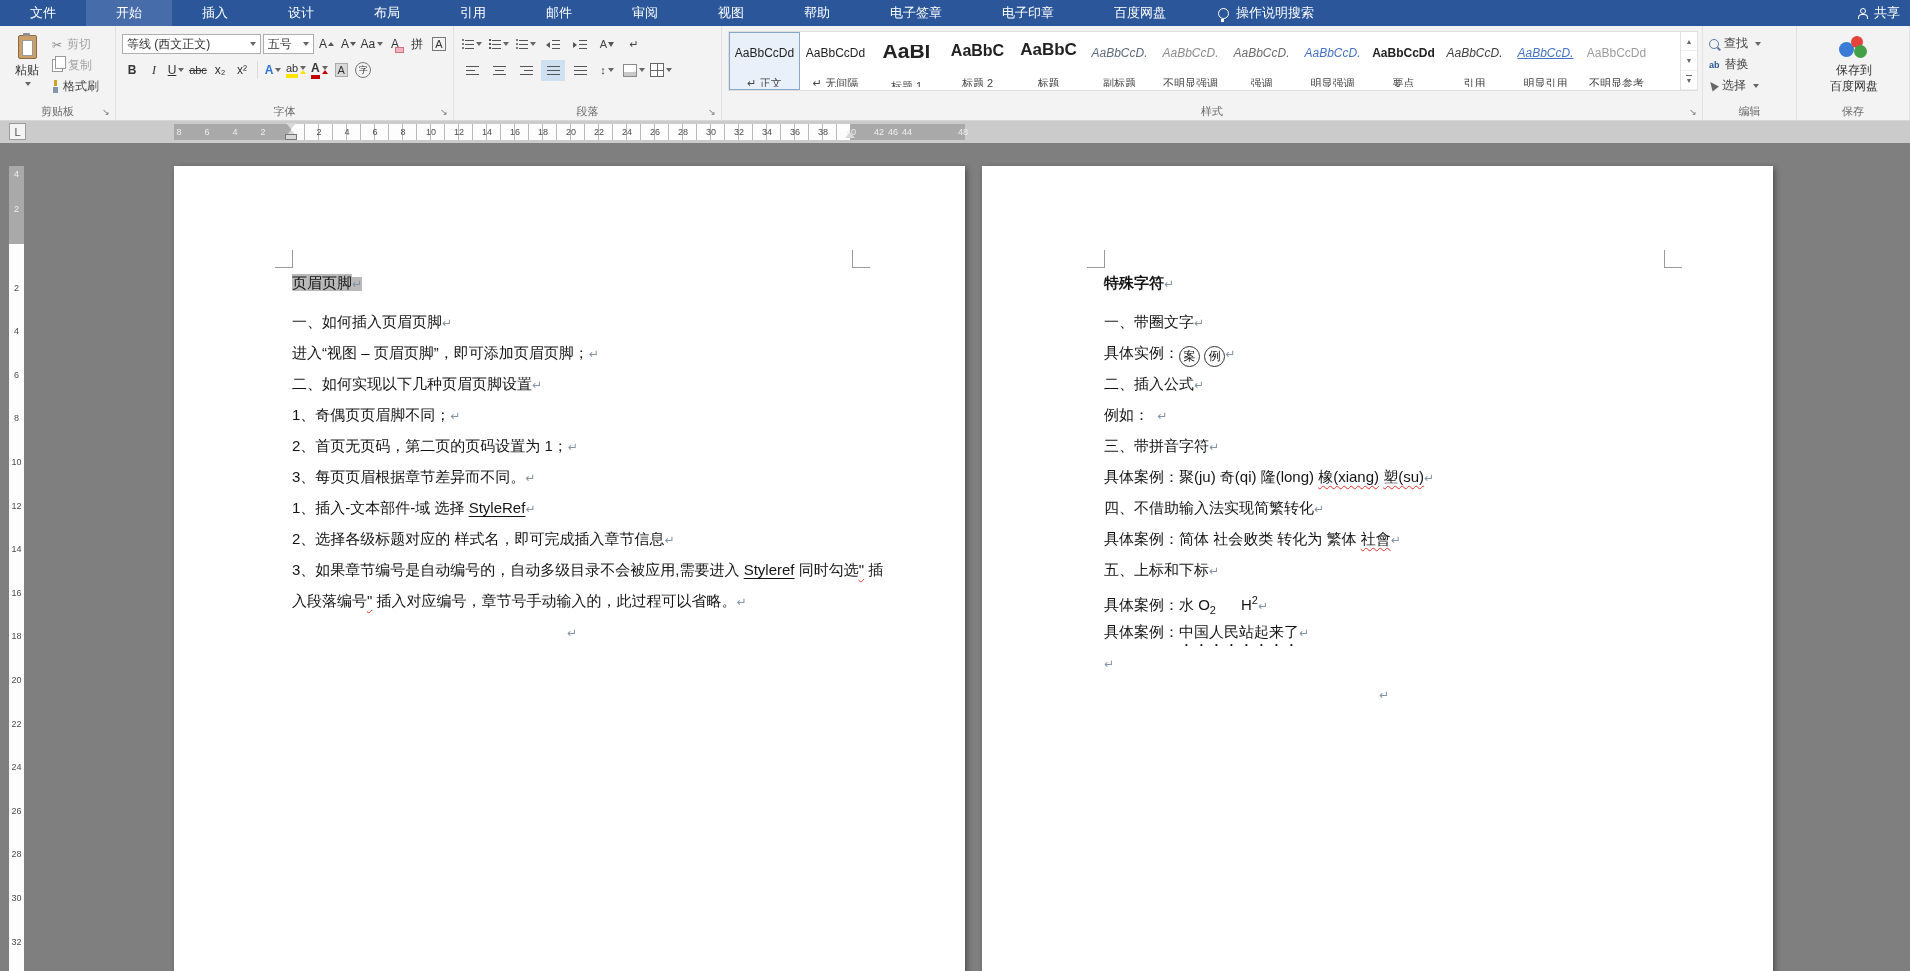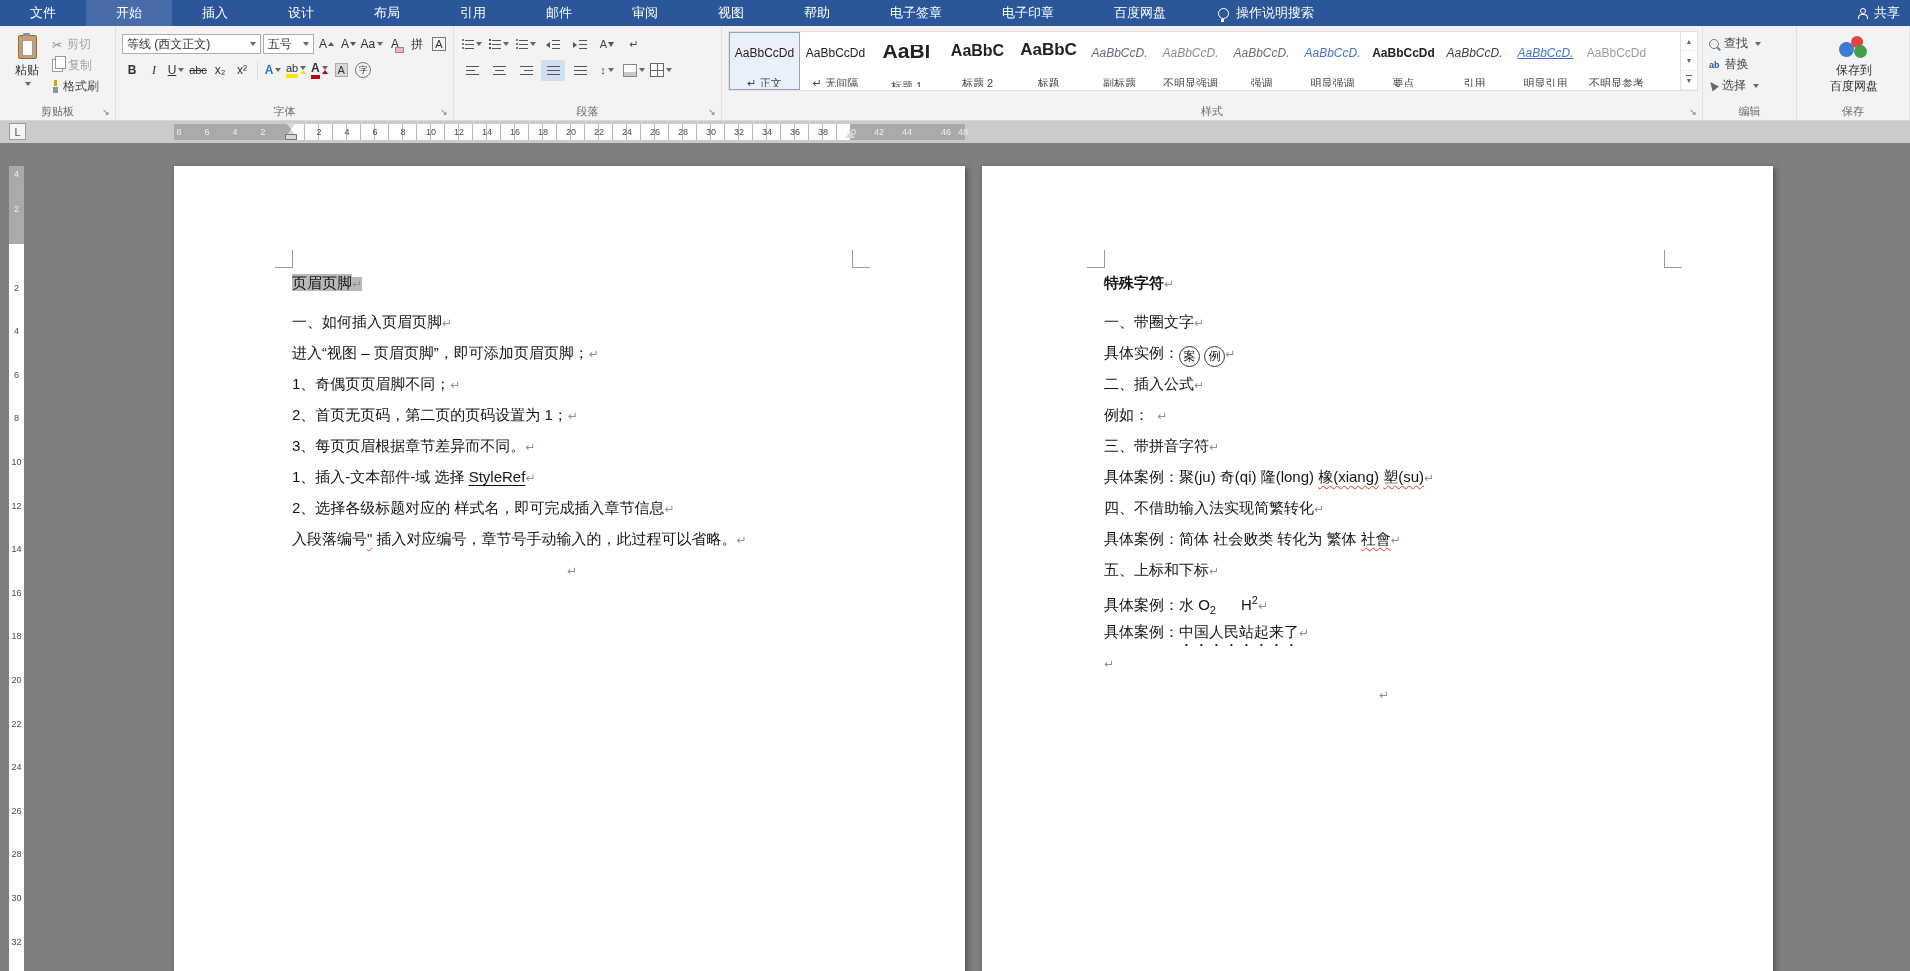--- a/index.html
+++ b/index.html
@@ -473,21 +473,21 @@
           <span class="h-num" style="left: 481px;">26</span>
           <span class="h-num" style="left: 509px;">28</span>
           <span class="h-num" style="left: 537px;">30</span>
           <span class="h-num" style="left: 565px;">32</span>
           <span class="h-num" style="left: 593px;">34</span>
           <span class="h-num" style="left: 621px;">36</span>
           <span class="h-num" style="left: 649px;">38</span>
           <span class="h-num light" style="left: 677px;">40</span>
           <span class="h-num light" style="left: 705px;">42</span>
           <span class="h-num light" style="left: 733px;">44</span>
-          <span class="h-num light" style="left: 772px;">46</span>
+          <span class="h-num light" style="left: 719px;">46</span>
           <span class="h-num light" style="left: 789px;">48</span>
         </div>
       <div class="ind ind-first"></div>
       <div class="ind ind-hang"></div>
       <div class="ind ind-left"></div>
       <div class="ind ind-right"></div>
     </div>
   </div>
 
   <div class="doc-area">
@@ -515,25 +515,27 @@
         </div>
     </div>
 
     <div class="page page-left">
       <div class="crop crop-tl"></div>
       <div class="crop crop-tr"></div>
       <div class="page-content">
           <div class="para"><span class="hl">页眉页脚</span><span class="mk hl">↵</span></div>
           <div class="para"><span>一、如何插入页眉页脚</span><span class="mk">↵</span></div>
           <div class="para"><span>进入“视图 – 页眉页脚”，即可添加页眉页脚；</span><span class="mk">↵</span></div>
+          <div class="para"><span>二、如何实现以下几种页眉页脚设置</span><span class="mk">↵</span></div>
           <div class="para"><span>1、奇偶页页眉脚不同；</span><span class="mk">↵</span></div>
           <div class="para"><span>2、首页无页码，第二页的页码设置为 1；</span><span class="mk">↵</span></div>
           <div class="para"><span>3、每页页眉根据章节差异而不同。</span><span class="mk">↵</span></div>
           <div class="para"><span>1、插入-文本部件-域 选择 </span><span class="u">StyleRef</span><span class="mk">↵</span></div>
           <div class="para"><span>2、选择各级标题对应的 样式名，即可完成插入章节信息</span><span class="mk">↵</span></div>
+          <div class="para"><span>3、如果章节编号是自动编号的，自动多级目录不会被应用,需要进入 </span><span class="u">Styleref</span><span> 同时勾选</span><span class="w">"</span><span> 插</span></div>
           <div class="para"><span>入段落编号</span><span class="w">"</span><span> 插入对应编号，章节号手动输入的，此过程可以省略。</span><span class="mk">↵</span></div>
           <div class="para center"><span class="mk">↵</span></div>
         </div>
     </div>
 
     <div class="page page-right">
       <div class="crop crop-tl"></div>
       <div class="crop crop-tr"></div>
       <div class="page-content">
           <div class="para"><span class="b">特殊字符</span><span class="mk">↵</span></div>

